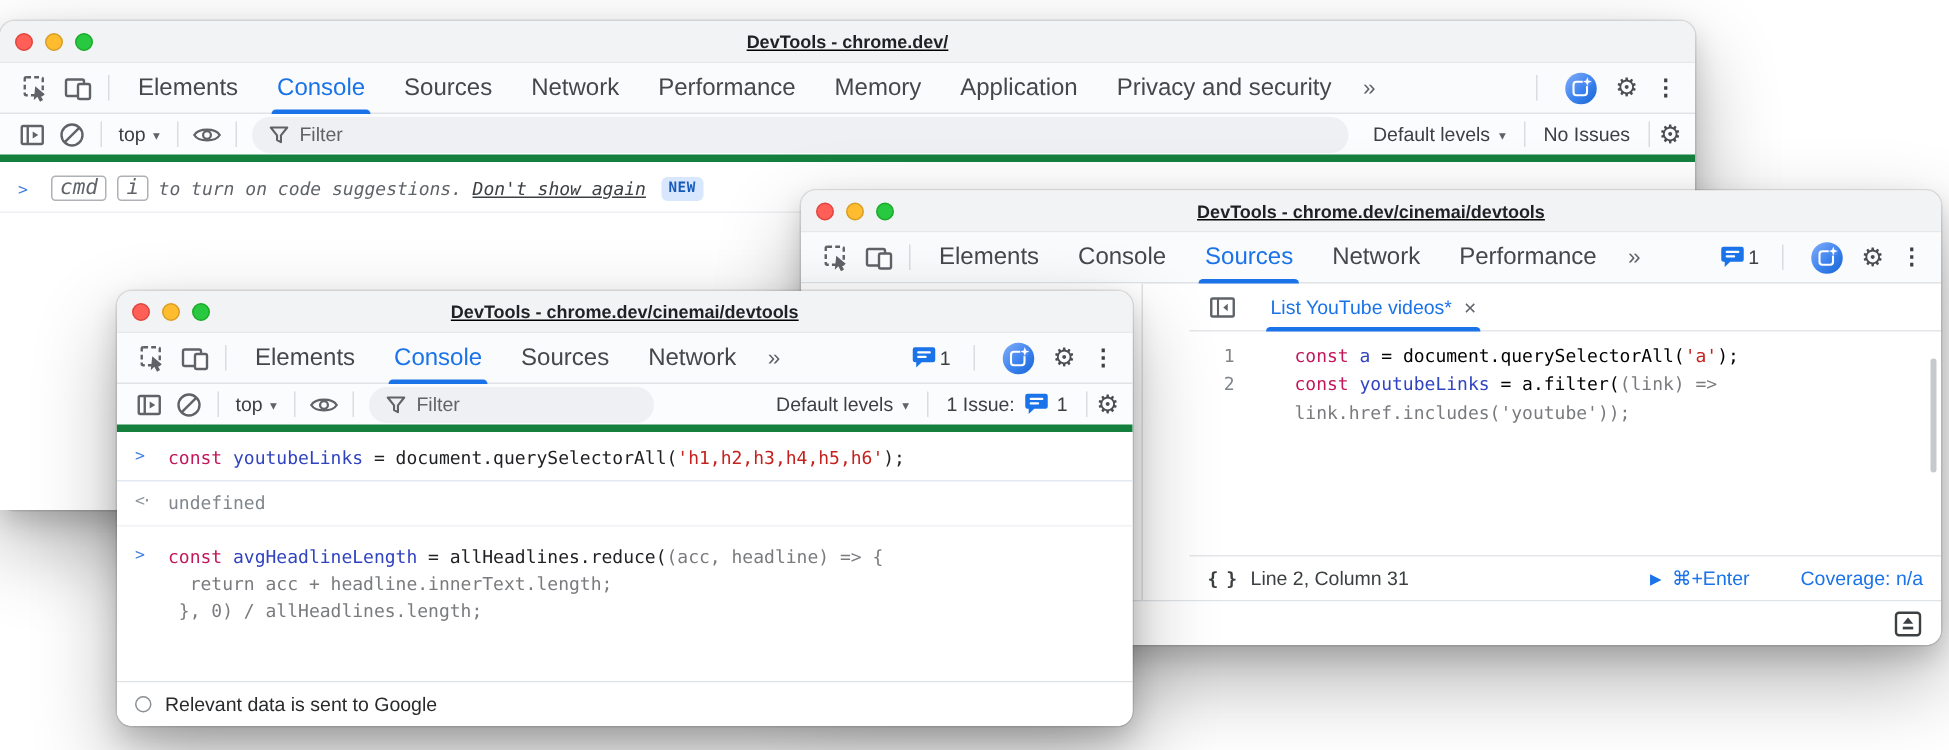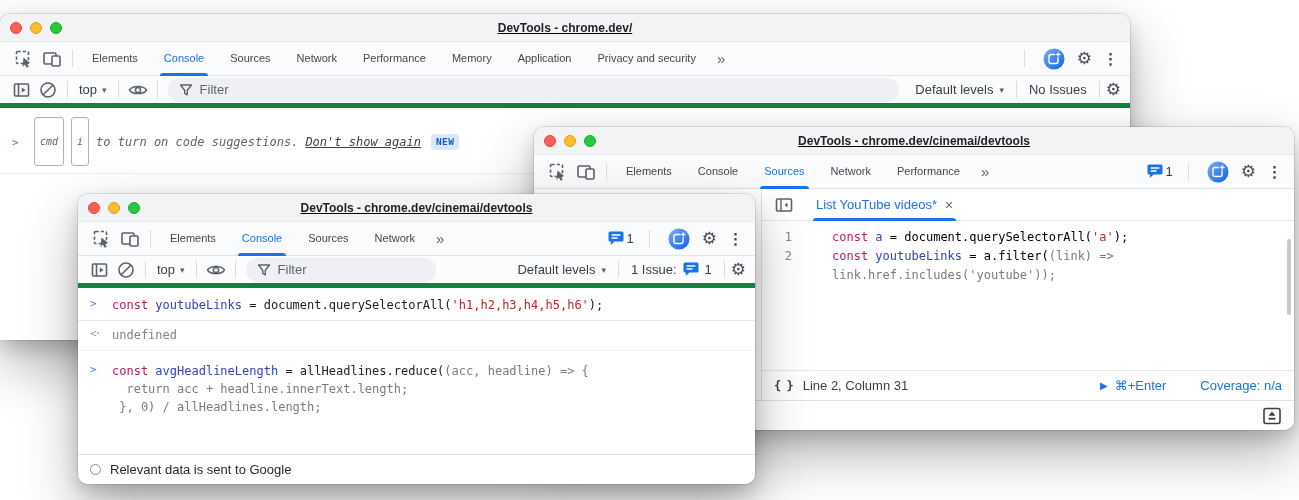--- a/index.html
+++ b/index.html
@@ -19,21 +19,21 @@
   .light.red    { background:#ff5f57; border:.5px solid #e0443e; }
   .light.yellow { background:#febc2e; border:.5px solid #d89e24; }
   .light.green  { background:#28c840; border:.5px solid #1aab29; }
   .title { flex:1; text-align:center; font-size:12px; font-weight:bold; color:#1f2124; }
 
   
   .tabbar { height:34px; background:#fafbfc; border-bottom:1px solid #e0e3e6;
     display:flex; align-items:center; padding:0 10px; flex:0 0 auto; }
   .tbicon { width:28px; height:26px; display:flex; align-items:center; justify-content:center; border-radius:4px; }
   .vsep { width:1px; height:17px; background:#d9dce0; margin:0 6px; flex:0 0 auto; }
-  .tab { height:34px; line-height:33px; padding:0 13px; font-size:11px; color:#45484b;
+  .tab { height:34px; line-height:33px; padding:0 13px; font-size:16px; color:#45484b;
     position:relative; white-space:nowrap; }
   .tab.active { color:#1a73e8; }
   .tab-underline { position:absolute; left:9px; right:9px; bottom:0; height:3px;
     background:#1a73e8; border-radius:3px 3px 0 0; }
   .more-tabs { font-size:15px; color:#5f6368; padding:0 8px; }
   .right-icons { margin-left:auto; display:flex; align-items:center; gap:9px; }
   .issue-pair { display:flex; align-items:center; gap:3px; font-size:13px; color:#3c4043; }
   .glyph-gear { font-size:17px; color:#4a4d51; line-height:1; }
   .glyph-kebab { font-size:15px; font-weight:bold; color:#3c4043; line-height:1; padding:0 2px; }
 
@@ -62,28 +62,28 @@
   .tk-kw  { color:#c2185b; }
   .tk-var { color:#3043c0; }
   .tk-str { color:#c5221f; }
   .tk-gh  { color:#797b7e; }
   .tk-res { color:#80868b; }
 
   
   .hint-row { border-bottom:1px solid #edeff2; padding:6px 6px 7px 0; display:flex; align-items:center; }
   .hint-body { font-family:"DejaVu Sans Mono", monospace; font-style:italic; font-size:12px;
     color:#5f6368; display:flex; align-items:center; gap:7px; }
-  .keycap { border:1px solid #aeb2b7; border-radius:3px; padding:16px 5px; line-height:15px;
-    font-size:10px; color:#5f6368; background:#fff; }
+  .keycap { border:1px solid #aeb2b7; border-radius:3px; padding:0 5px; line-height:15px;
+    font-size:14px; color:#5f6368; background:#fff; }
   .hint-link { color:#3c4043; text-decoration:underline; }
   .new-badge { font-style:normal; font-weight:bold; font-size:9.5px; letter-spacing:.4px;
     color:#185abc; background:#d8e7fd; border-radius:4px; padding:2.5px 5px; margin-left:3px; }
 
   
-  .src-main { flex:1; display:flex; min-height:0; }
+  .src-main { flex:1; display:flex; min-height:0;gap:31px; }
   .navpane { width:228px; border-right:1px solid #e0e3e6; background:#fff; flex:0 0 auto; }
   .editpane { flex:1; display:flex; flex-direction:column; min-width:0; }
   .filetab-row { height:32px; border-bottom:1px solid #e4e6e9; display:flex; align-items:center;
     padding:0 8px; flex:0 0 auto; }
   .filetab { position:relative; height:32px; display:flex; align-items:center; gap:8px;
     padding:0 12px; margin-left:6px; font-size:13px; color:#1a73e8; }
   .filetab .x { color:#5f6368; font-size:14px; }
   .codearea { flex:1; position:relative; padding-top:7px; font-family:"DejaVu Sans Mono", monospace;
     font-size:12px; }
   .codeline { display:flex; line-height:19px; white-space:pre; }

